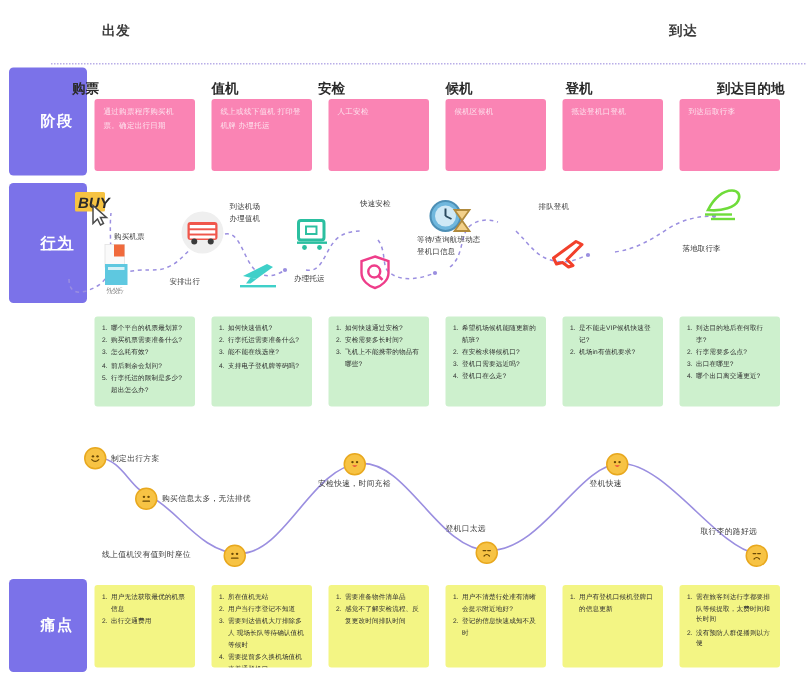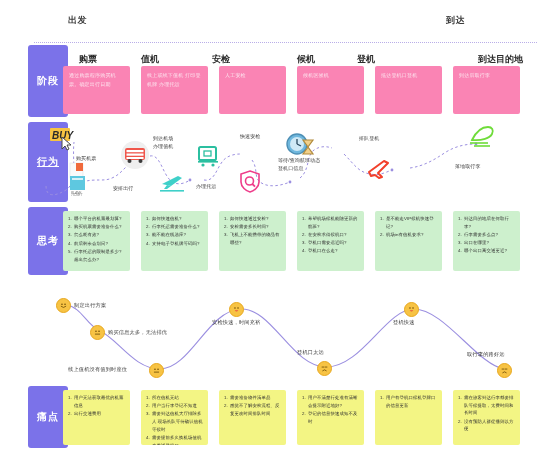--- a/index.html
+++ b/index.html
@@ -22,24 +22,24 @@
   .top-label.departure{left:68px;top:2px;}
   .top-label.arrival{left:446px;top:2px;}
 
   .dotted-line{
     position:absolute;left:34px;top:42px;width:503px;height:0;
     border-top:1px dotted #b9aee8;
   }
 
   
   .rowlabel{
-    position:absolute;left:28px;width:40px;
+    position:absolute;left:6px;width:40px;
     background:#7b72e9;border-radius:3px;
     display:flex;align-items:center;justify-content:center;
-    color:#ffffff;font-size:10px;font-weight:bold;letter-spacing:1px;
+    color:#ffffff;font-size:10px;font-weight:bold;letter-spacing:1px;padding-left:12px;
   }
   .rowlabel.stage{top:45px;height:72px;}
   .rowlabel.behavior{top:122px;height:80px;text-decoration:underline;}
   .rowlabel.thinking{top:207px;height:68px;}
   .rowlabel.emotion{top:281px;height:100px;}
   .rowlabel.pain{top:386px;height:62px;}
 
   
   .col-head{
     position:absolute;font-size:9px;font-weight:bold;color:#2b2b2b;
@@ -102,28 +102,27 @@
 <div class="board">
 
   <div class="top-labels">
     <div class="top-label departure">出发</div>
     <div class="top-label arrival">到达</div>
   </div>
   <div class="dotted-line"></div>
 
   <div class="rowlabel stage">阶段</div>
   <div class="rowlabel behavior">行为</div>
-  <div class="rowlabel thinking">思考</div>
   <div class="rowlabel pain">痛点</div>
 
-  <div class="col-head" style="left:79px">购票</div>
+  <div class="col-head" style="left:48px">购票</div>
   <div class="col-head" style="left:141px">值机</div>
   <div class="col-head" style="left:212px">安检</div>
   <div class="col-head" style="left:297px">候机</div>
-  <div class="col-head" style="left:357px">登机</div>
+  <div class="col-head" style="left:377px">登机</div>
   <div class="col-head" style="left:478px">到达目的地</div>
 
   <div class="stage-card" style="left:63px;width:67px">通过购票程序购买机票。确定出行日期</div>
   <div class="stage-card" style="left:141px;width:67px">线上或线下值机 打印登机牌 办理托运</div>
   <div class="stage-card" style="left:219px;width:67px">人工安检</div>
   <div class="stage-card" style="left:297px;width:67px">候机区候机</div>
   <div class="stage-card" style="left:375px;width:67px">抵达登机口登机</div>
   <div class="stage-card" style="left:453px;width:67px">到达后取行李</div>
 
   <div class="behav-layer">

